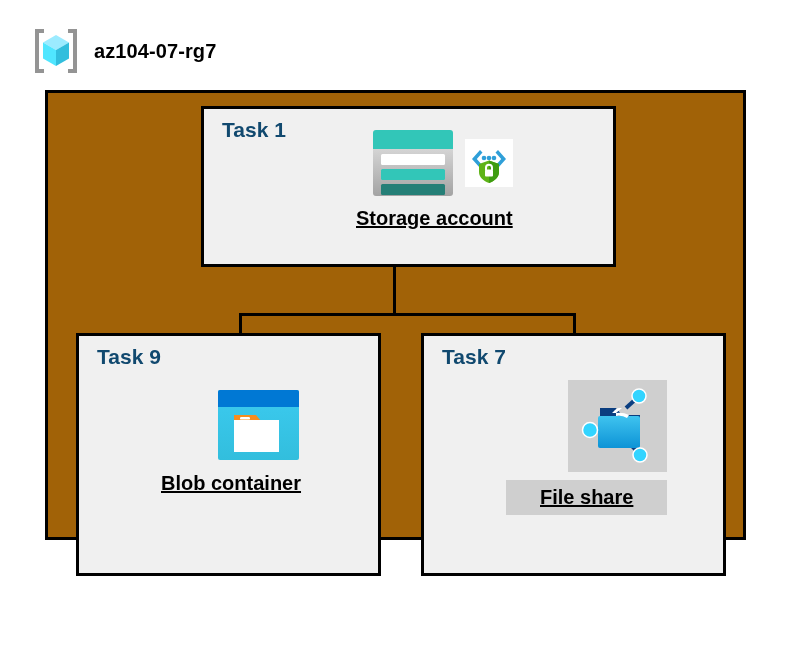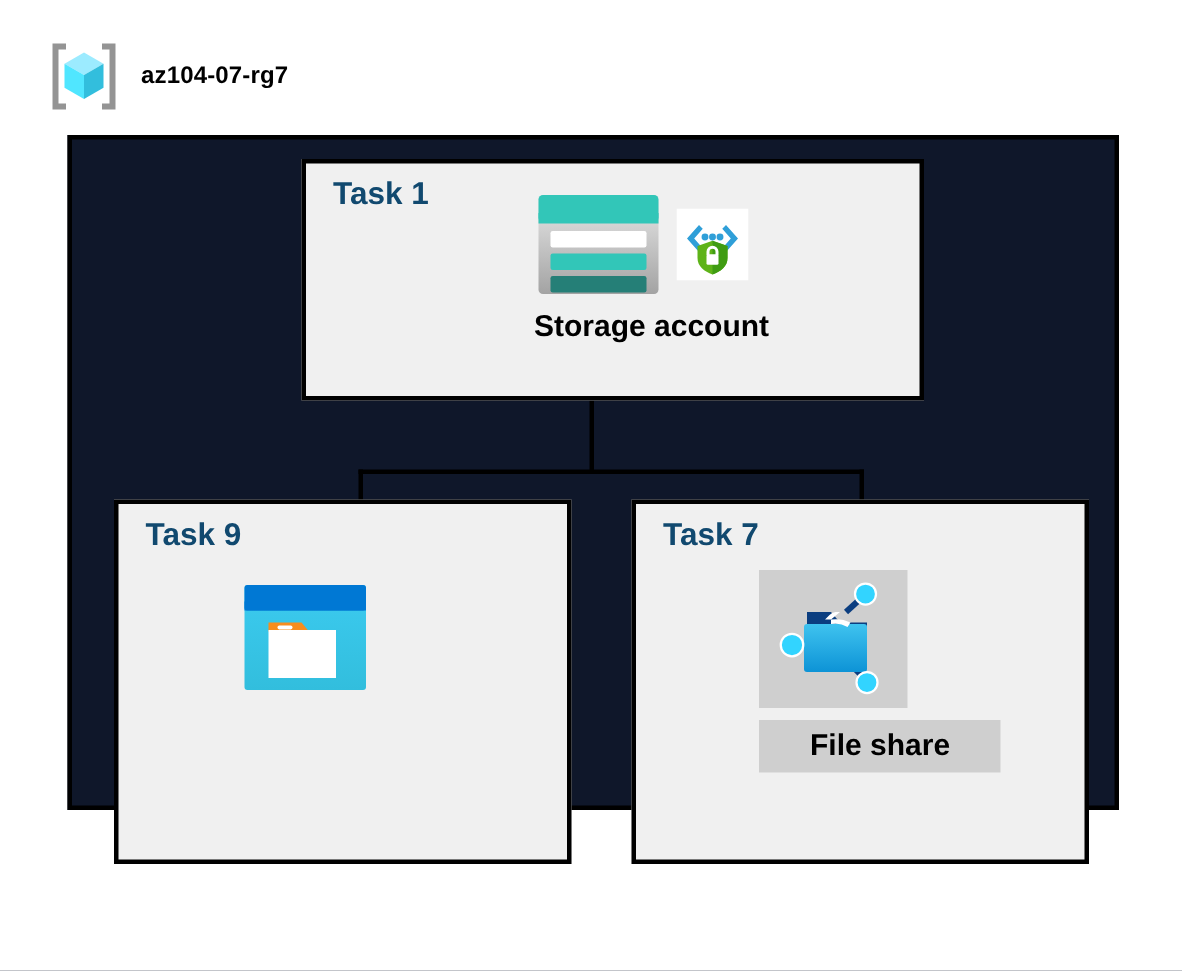--- a/index.html
+++ b/index.html
@@ -23,37 +23,37 @@
     display: flex;
     align-items: center;
     gap: 12px;
   }
   .rg-icon {
     width: 52px;
     height: 52px;
     display: block;
   }
   .rg-title {
-    font-size: 16px;
+    font-size: 20px;
     font-weight: bold;
     color: #000000;
     letter-spacing: 0.1px;
     white-space: nowrap;
   }
 
   
   .rg-container {
     position: absolute;
     left: 45px;
     top: 90px;
     width: 701px;
     height: 450px;
     border: 3px solid #000000;
     box-sizing: border-box;
-    background: #0f172a;
+    background: #a16207;
   }
 
   
   .task-box {
     position: absolute;
     border: 3px solid #000000;
     box-sizing: border-box;
     background: #f0f0f0;
   }
   .task-1 { left: 153px; top: 13px;  width: 415px; height: 161px; }
@@ -68,21 +68,22 @@
     font-weight: bold;
     color: #11496f;
     white-space: nowrap;
   }
 
   
   .node {
     position: absolute;
     display: flex;
     flex-direction: column;
-    align-items: flex-start;
+    align-items: flex-end;
+    text-decoration: underline;
   }
   .node-caption {
     font-size: 20px;
     font-weight: bold;
     color: #000000;
     white-space: nowrap;
     margin-top: 8px;
   }
   .node-caption.highlighted {
     background: #cfcfcf;
@@ -196,20 +197,21 @@
           <rect x="2" y="4" width="81" height="70" rx="2" fill="url(#blobBody)"></rect>
           <rect x="2" y="4" width="81" height="17" rx="2" fill="#0078d4"></rect>
           <rect x="2" y="15" width="81" height="6" fill="#0078d4"></rect>
 
           <path d="M18 29 h22 l5 6 h-27 Z" fill="#f78d1e"></path>
           <rect x="24" y="31" width="10" height="2.6" rx="1.2" fill="#ffffff"></rect>
 
           <rect x="18" y="34" width="45" height="32" fill="#ffffff"></rect>
         </svg>
       </span>
+      <span class="node-caption">Blob container</span>
     </div>
   </div>
 
   <div class="task-box task-3">
     <span class="task-label">Task 7</span>
 
     <div class="node node-fileshare">
       <span class="icon-wrap highlighted">
         <svg width="75" height="80" viewBox="0 0 75 80" xmlns="http://www.w3.org/2000/svg">
           <defs>

